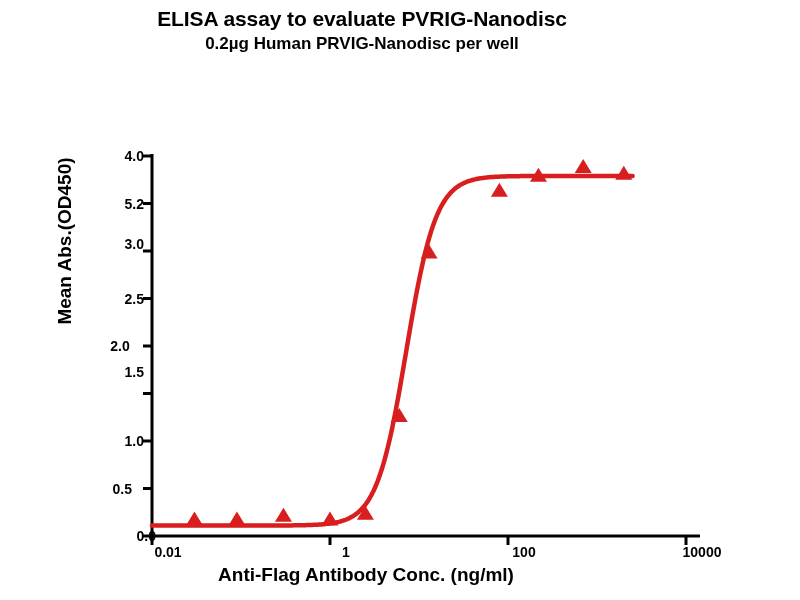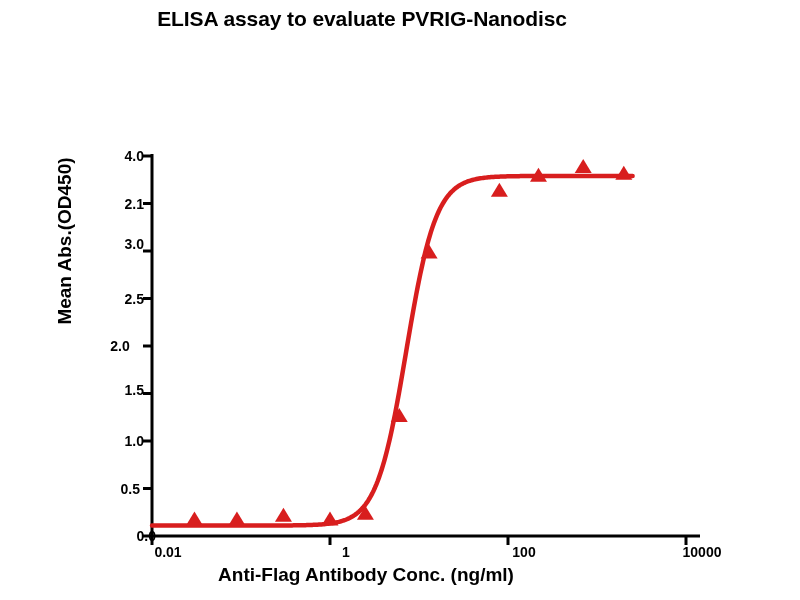--- a/index.html
+++ b/index.html
@@ -91,33 +91,34 @@
     top: 0;
   }
 </style>
 </head>
 <body>
 
 <div id="figure">
 
   <div class="title-block">
     <div class="title-main">ELISA assay to evaluate PVRIG-Nanodisc</div>
+    <div class="title-sub">0.2µg Human PRVIG-Nanodisc per well</div>
   </div>
 
   <div class="yaxis-title">Mean Abs.(OD450)</div>
   <div class="xaxis-title">Anti-Flag Antibody Conc. (ng/ml)</div>
 
   <div class="tick-label ytick-label" style="left:108px; top:536px; width:48px;text-align:right;">0.0</div>
-  <div class="tick-label ytick-label" style="left:92px; top:488.5px; width:48px;">0.5</div>
+  <div class="tick-label ytick-label" style="left:84px; top:488.5px; width:48px;">0.5</div>
   <div class="tick-label ytick-label" style="left:96px; top:441px; width:48px;">1.0</div>
-  <div class="tick-label ytick-label" style="left:96px; top:390px; width:48px;">1.5</div>
+  <div class="tick-label ytick-label" style="left:96px; top:372px; width:48px;">1.5</div>
   <div class="tick-label ytick-label" style="left:96px; top:346px; width:48px;text-align:center;">2.0</div>
   <div class="tick-label ytick-label" style="left:96px; top:298.5px; width:48px;">2.5</div>
   <div class="tick-label ytick-label" style="left:96px; top:244px; width:48px;">3.0</div>
-  <div class="tick-label ytick-label" style="left:96px; top:203.5px; width:48px;">2.1</div>
+  <div class="tick-label ytick-label" style="left:96px; top:203.5px; width:48px;">5.2</div>
   <div class="tick-label ytick-label" style="left:96px; top:156px; width:48px;">4.0</div>
 
   <div class="tick-label xtick-label" style="left:152px; top:544px;">0.01</div>
   <div class="tick-label xtick-label" style="left:330px; top:544px;">1</div>
   <div class="tick-label xtick-label" style="left:508px; top:544px;text-align:right;">100</div>
   <div class="tick-label xtick-label" style="left:686px; top:544px;">10000</div>
 
   <svg id="plot-svg" width="800" height="600">
     <g>
       <line id="y-axis-line" x1="152" y1="154" x2="152" y2="536" stroke="#000" stroke-width="3"></line>

